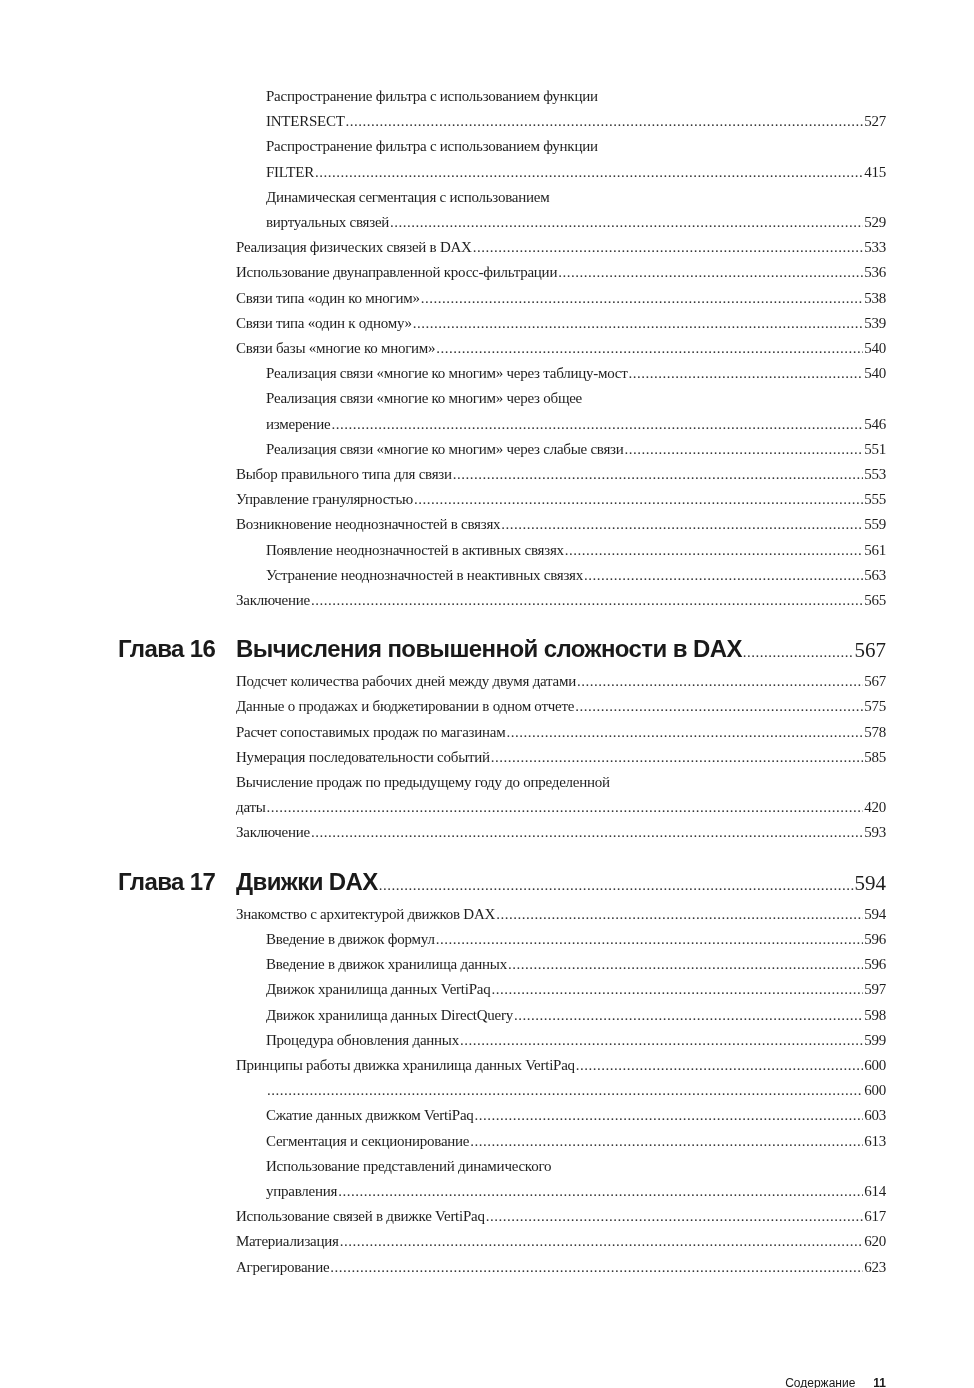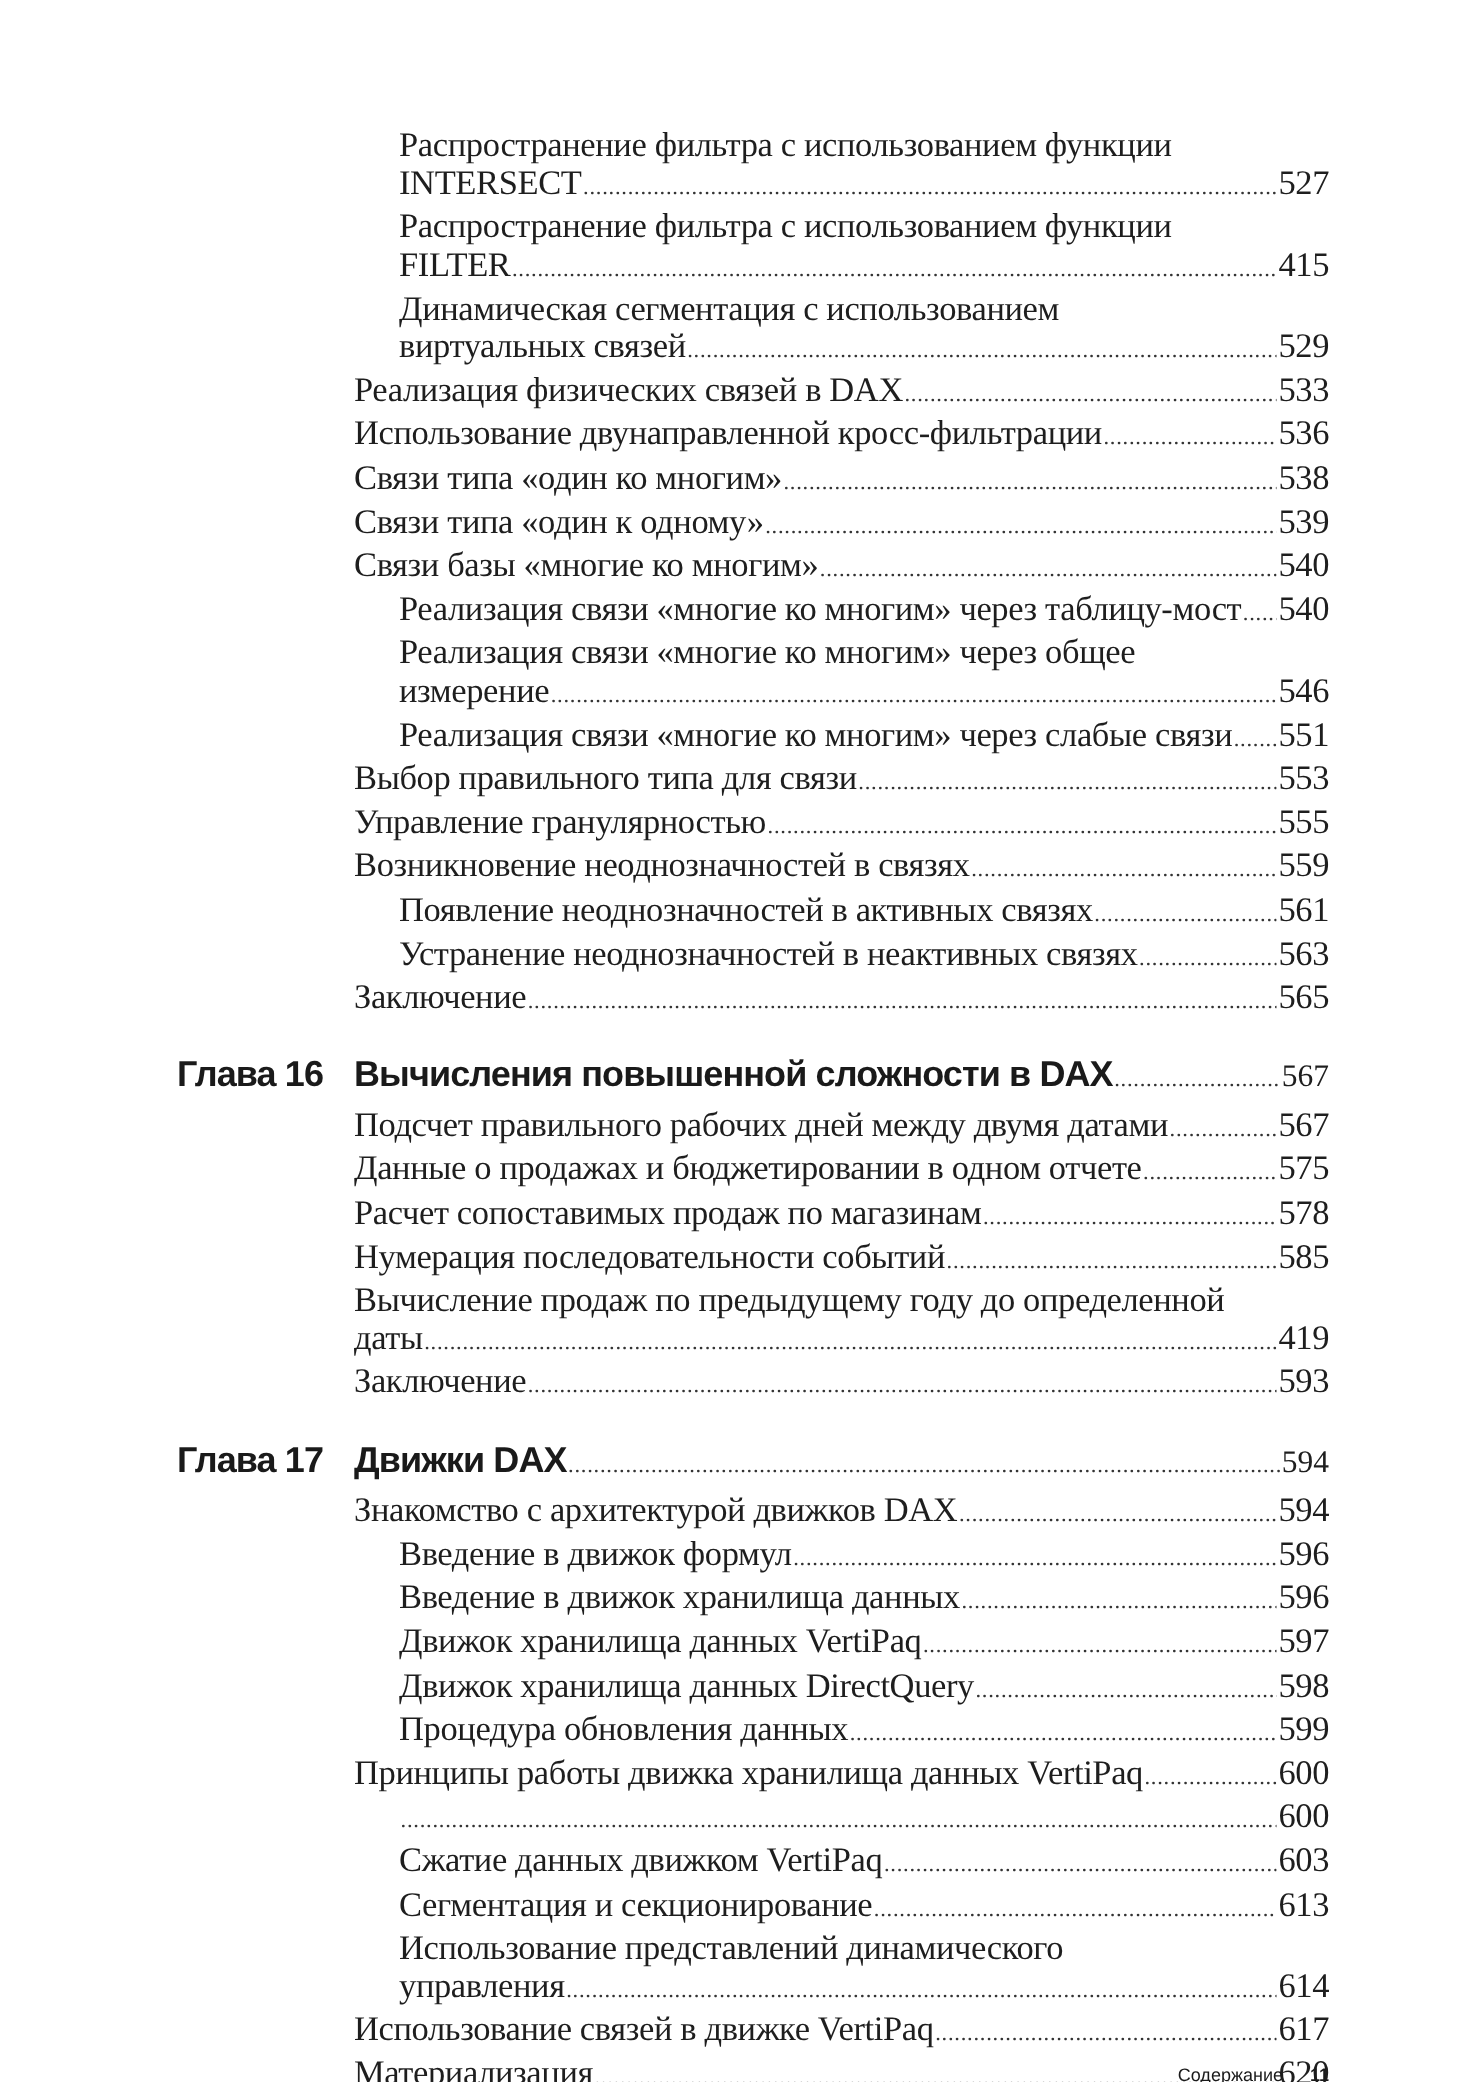--- a/index.html
+++ b/index.html
@@ -1,19 +1,19 @@
 <!DOCTYPE html>
 <html><head>
 <meta charset="utf-8">
 <style>
   html, body { margin: 0; padding: 0; background: #ffffff; }
   body { width: 974px; height: 1388px; position: relative; overflow: hidden; color: #1e1e1e; }
   .page { position: absolute; left: 0; top: 0; width: 974px; height: 1388px; }
   .toc { position: absolute; left: 0; top: 84px; width: 974px; }
-  .entry { position: relative; font-family: "Liberation Serif", "DejaVu Serif", serif; font-size: 23px; line-height: 25.2px; letter-spacing: -0.25px; color: #1e1e1e; }
+  .entry { position: relative; font-family: "Liberation Serif", "DejaVu Serif", serif; font-size: 15px; line-height: 25.2px; letter-spacing: -0.25px; color: #1e1e1e; }
   .entry.l1 { margin-left: 236px; width: 650px; }
   .entry.l2 { margin-left: 266px; width: 620px; }
   .entry .line1 { display: block; white-space: nowrap; }
   .entry .lastline { display: flex; align-items: baseline; white-space: nowrap; justify-content: center; }
   .entry .txt { flex: 0 0 auto; }
   .entry .leader { flex: 1 1 auto; overflow: hidden; white-space: nowrap; margin: 0 1px; color: #333; letter-spacing: 0.5px; font-size: 15px; }
   .entry .leader::after { content: "................................................................................................................................................................................................................................................................................................"; }
   .entry .pg { flex: 0 0 auto; }
   .chapter { position: relative; display: flex; align-items: baseline; margin-left: 118px; width: 768px; margin-top: 22px; margin-bottom: 6px; }
   .chapter .ch-num { flex: 0 0 118px; font-family: "Liberation Sans", "DejaVu Sans", sans-serif; font-weight: bold; font-size: 24px; letter-spacing: -0.6px; color: #1a1a1a; }
@@ -154,21 +154,21 @@
         </span>
       </div>
       <div class="chapter">
         <span class="ch-num">Глава 16</span>
         <span class="ch-title">Вычисления повышенной сложности в DAX</span>
         <span class="leader"></span>
         <span class="pg">567</span>
       </div>
       <div class="entry l1">
         <span class="lastline">
-          <span class="txt">Подсчет правильного рабочих дней между двумя датами</span>
+          <span class="txt">Подсчет количества рабочих дней между двумя датами</span>
           <span class="leader"></span>
           <span class="pg">567</span>
         </span>
       </div>
       <div class="entry l1">
         <span class="lastline">
           <span class="txt">Данные о продажах и бюджетировании в одном отчете</span>
           <span class="leader"></span>
           <span class="pg">575</span>
         </span>
@@ -185,21 +185,21 @@
           <span class="txt">Нумерация последовательности событий</span>
           <span class="leader"></span>
           <span class="pg">585</span>
         </span>
       </div>
       <div class="entry l1">
         <span class="line1">Вычисление продаж по предыдущему году до определенной</span>
         <span class="lastline">
           <span class="txt">даты</span>
           <span class="leader"></span>
-          <span class="pg">419</span>
+          <span class="pg">420</span>
         </span>
       </div>
       <div class="entry l1">
         <span class="lastline">
           <span class="txt">Заключение</span>
           <span class="leader"></span>
           <span class="pg">593</span>
         </span>
       </div>
       <div class="chapter">

